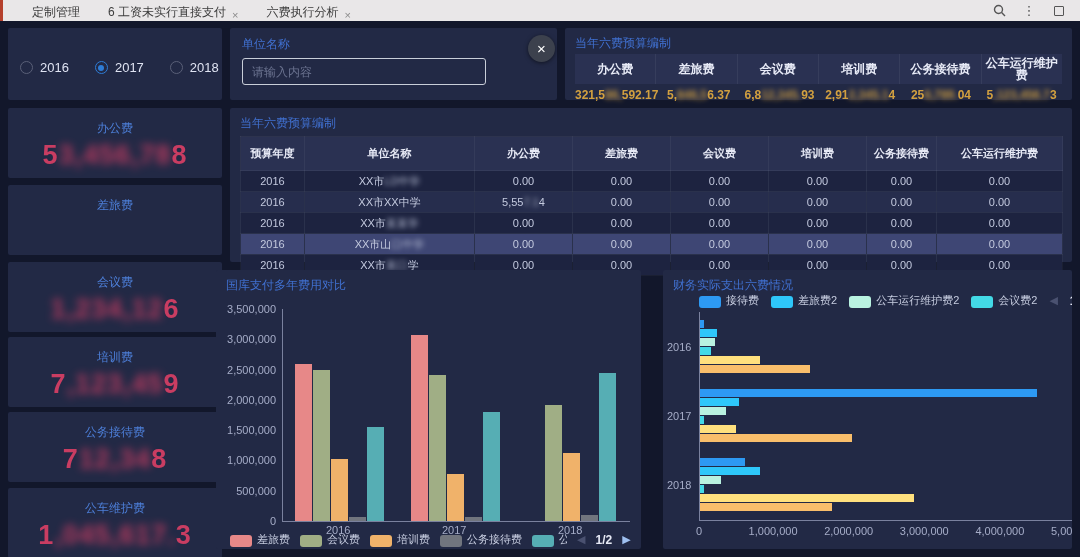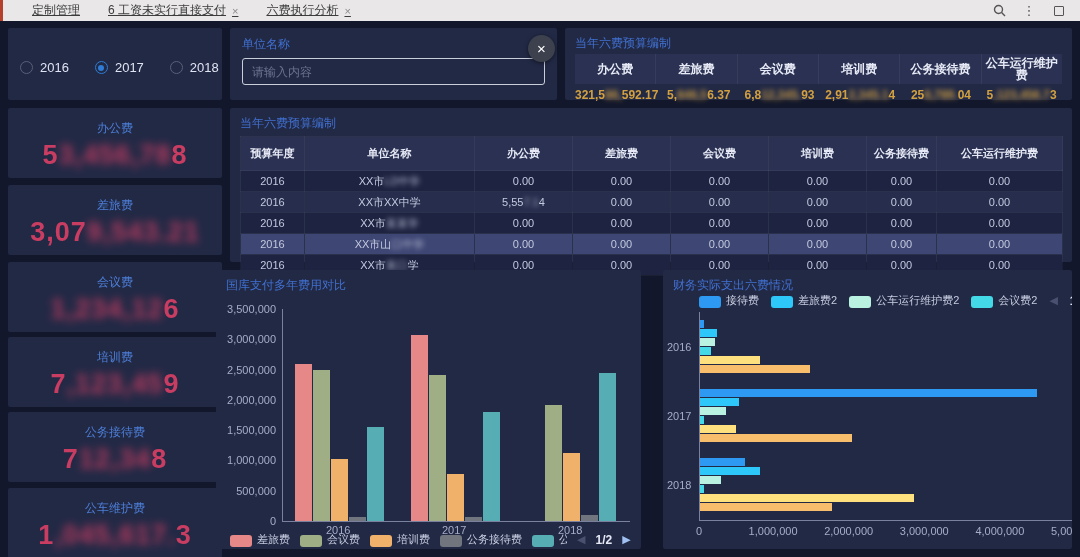--- a/index.html
+++ b/index.html
@@ -3,40 +3,40 @@
 <meta charset="utf-8">
 <style>
   * { margin:0; padding:0; box-sizing:border-box; }
   html,body { background:#0d1120; }
   body { font-family:"Liberation Sans","DejaVu Sans",sans-serif; }
   .screen { position:relative; width:1080px; height:557px; background:#12172b; overflow:hidden; }
 
   
   .tabbar { position:absolute; left:0; top:0; width:1080px; height:21px; background:#e9e7e8; display:flex; align-items:center; }
   .red-strip { position:absolute; left:0; top:0; width:3px; height:21px; background:#b5402c; }
-  .tab { display:flex; align-items:center; gap:6px; padding:0 14px; height:21px; font-size:12px; color:#3c3c3c; cursor:default;text-decoration:underline; }
+  .tab { display:flex; align-items:flex-end; gap:6px; padding:0 14px; height:21px; font-size:12px; color:#3c3c3c; cursor:default; }
   .tab .x { color:#8a8a8a; font-size:11px; }
   .tabbar-icons { margin-left:auto; display:flex; align-items:center; gap:16px; padding-right:14px; color:#555; }
   .ticon { width:14px; height:14px; display:inline-flex; align-items:center; justify-content:center; }
   .dots { font-size:13px; color:#555; letter-spacing:0; }
   .sqr { width:10px; height:10px; border:1.5px solid #555; border-radius:1px; }
 
   
   .panel { position:absolute; background:#222945; border-radius:2px; }
   .ptitle { position:absolute; left:10px; top:7px; font-size:12px; color:#4070d0; }
 
   
   .radio-row { position:absolute; left:12px; top:32px; display:flex; gap:26px; }
   .radio { display:flex; align-items:center; gap:7px; font-size:13px; color:#dfe3f2; cursor:pointer; }
   .rdot { width:13px; height:13px; border-radius:50%; border:1px solid #5a6078; position:relative; }
   .rdot.sel { border-color:#2e7cd6; }
   .rdot.sel::after { content:""; position:absolute; left:2.5px; top:2.5px; width:6px; height:6px; border-radius:50%; background:#2e7cd6; }
 
   .unit-label { position:absolute; left:12px; top:8px; font-size:12px; color:#4070d0; }
-  .unit-input { position:absolute; left:12px; top:30px; width:303px; height:27px; background:transparent; border:1px solid #c9ced8; border-radius:3px; color:#dfe3f2; font-size:12px; padding:0 9px; outline:none; }
+  .unit-input { position:absolute; left:12px; top:30px; width:244px; height:27px; background:transparent; border:1px solid #c9ced8; border-radius:3px; color:#dfe3f2; font-size:12px; padding:0 9px; outline:none; }
   .unit-input::placeholder { color:#6b7390; }
 
   .fab-close { position:absolute; left:528px; top:35px; width:27px; height:27px; border-radius:50%; background:#3c414d; color:#fff; display:flex; align-items:center; justify-content:center; font-size:15px; z-index:6; box-shadow:0 1px 4px rgba(0,0,0,.5); cursor:pointer; }
 
   
   .budget-head { position:absolute; left:10px; top:26px; width:487px; height:30px; background:#2a3152; display:flex; }
   .budget-col { flex:1; display:flex; align-items:center; justify-content:center; text-align:center; font-size:12px; font-weight:bold; color:#e8ebf7; line-height:12px; border-right:1px solid rgba(255,255,255,.06); }
   .budget-col:last-child { border-right:none; }
   .budget-vals { position:absolute; left:10px; top:60px; width:487px; display:flex; }
   .budget-val { flex:1; text-align:center; font-size:12px; font-weight:bold; color:#d2a040; white-space:nowrap; }
@@ -149,21 +149,20 @@
       </div>
   </div>
 
   <div id="cards-host">
       <div class="panel" style="left: 8px; top: 108px; width: 214px; height: 70px;">
         <div class="card-label">办公费</div>
         <div class="card-value"><span>5</span><span class="blurred">3,456,78</span><span>8</span></div>
       </div>
       <div class="panel" style="left: 8px; top: 185px; width: 214px; height: 70px;">
         <div class="card-label">差旅费</div>
-        <div class="card-value"><span>3,07</span><span class="blurred">9,543.21</span></div>
       </div>
       <div class="panel" style="left: 8px; top: 262px; width: 214px; height: 70px;">
         <div class="card-label">会议费</div>
         <div class="card-value"><span class="blurred">1,234,12</span><span>6</span></div>
       </div>
       <div class="panel" style="left: 8px; top: 337px; width: 214px; height: 70px;">
         <div class="card-label">培训费</div>
         <div class="card-value"><span>7</span><span class="blurred">,123,45</span><span>9</span></div>
       </div>
       <div class="panel" style="left: 8px; top: 412px; width: 214px; height: 70px;">

